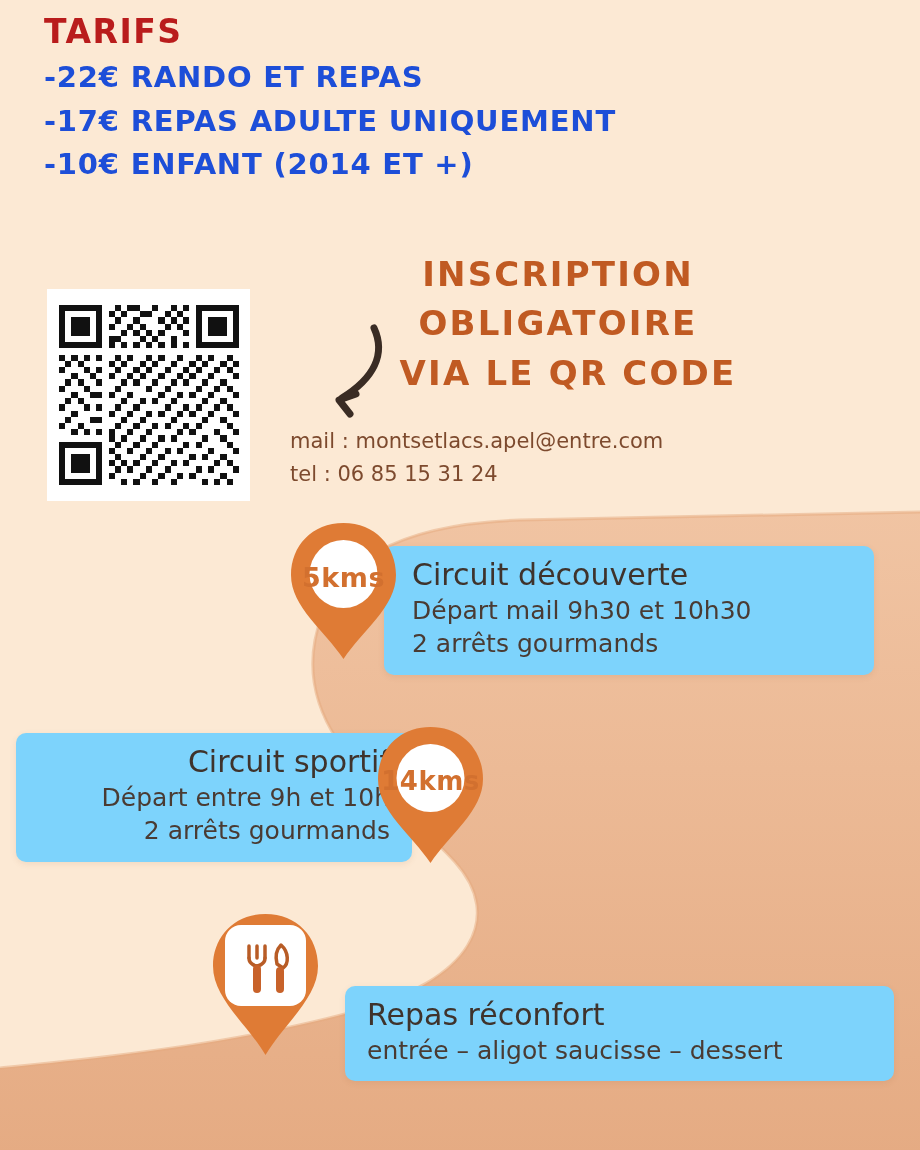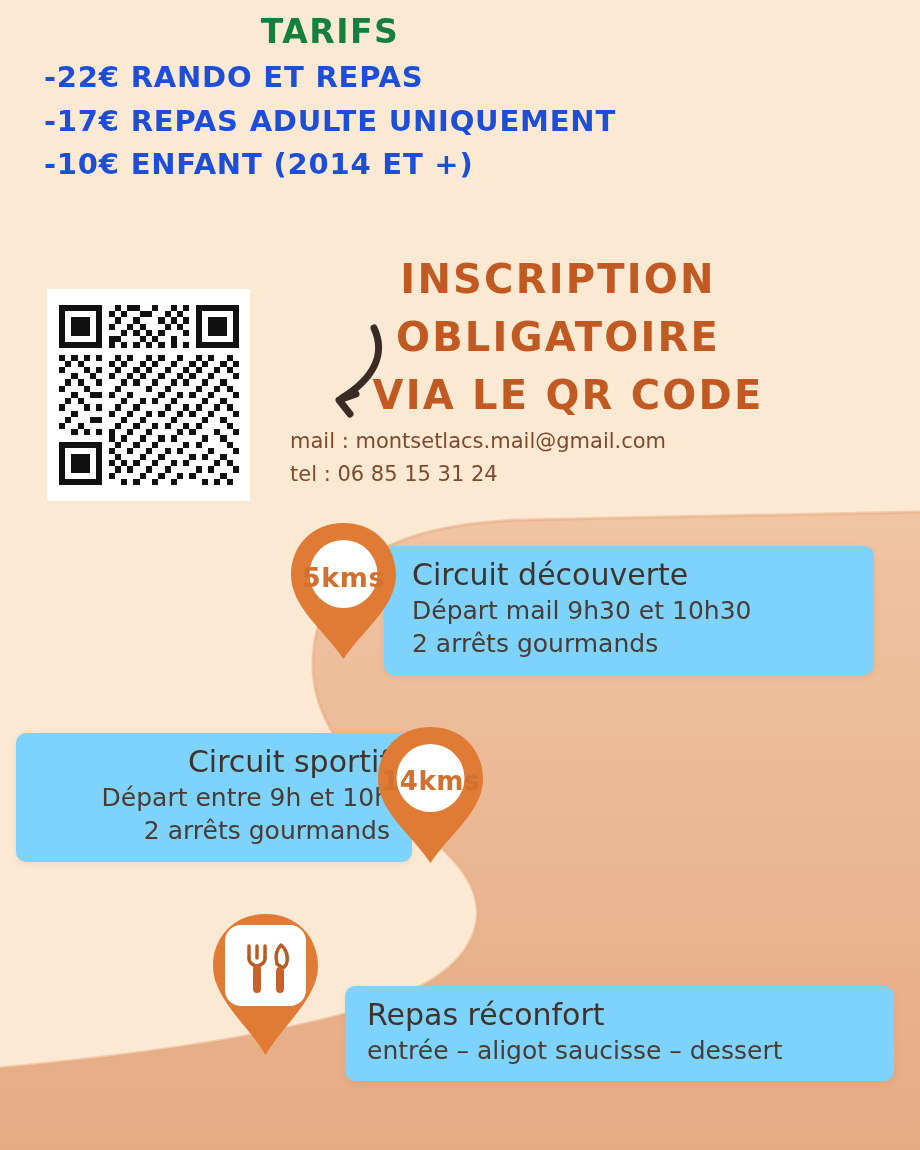--- a/index.html
+++ b/index.html
@@ -37,44 +37,43 @@
     left: 44px;
     top: 14px;
     z-index: 3;
     color: #c8622a;
   }
   .tarifs .title {
     font-family: "DejaVu Sans", sans-serif;
     font-weight: bold;
     font-size: 33px;
     letter-spacing: 1.5px;
-    color: #15803d;
+    color: #b91c1c;
     margin: 0 0 6px 0;
     line-height: 1.1;
-    text-align: center;
   }
   .tarifs .line {
     font-family: "DejaVu Sans", sans-serif;
     font-weight: bold;
     font-size: 29px;
     letter-spacing: 0.8px;
     color: #1d4ed8;
     line-height: 1.5;
     white-space: nowrap;
   }
 
   
   .inscription {
     position: absolute;
     left: 288px;
     top: 250px;
     z-index: 3;
     color: #c05a22;
     font-weight: bold;
-    font-size: 40px;
+    font-size: 34px;
     letter-spacing: 2.2px;
     line-height: 1.45;
     text-align: center;
     width: 540px;
   }
   .inscription .l2 {
     display: block;
     padding-left: 20px;
   }
 
@@ -462,21 +461,21 @@
         <rect x="15" y="28" width="1" height="1"></rect>
           <rect x="18" y="28" width="1" height="1"></rect>
         <rect x="23" y="28" width="1" height="1"></rect>
           <rect x="25" y="28" width="1" height="1"></rect>
         <rect x="27" y="28" width="1" height="1"></rect>
       </g>
     </svg>
   </div>
 
   <div class="contact">
-    <div>mail : montsetlacs.mail@gmail.com</div>
+    <div>mail : montsetlacs.apel@entre.com</div>
     <div>tel : 06 85 15 31 24</div>
   </div>
 
   <div class="pin" id="pin-5k">
     <svg width="117" height="140" viewBox="0 0 117 140">
       <path d="M58.5 2 C27 2 6 25 6 54 C6 86 40 110 58.5 138 C77 110 111 86 111 54 C111 25 90 2 58.5 2 Z" fill="#df7b35"></path>
       <circle cx="58.5" cy="53" r="34" fill="#ffffff"></circle>
     </svg>
     <div class="badge">5kms</div>
   </div>

